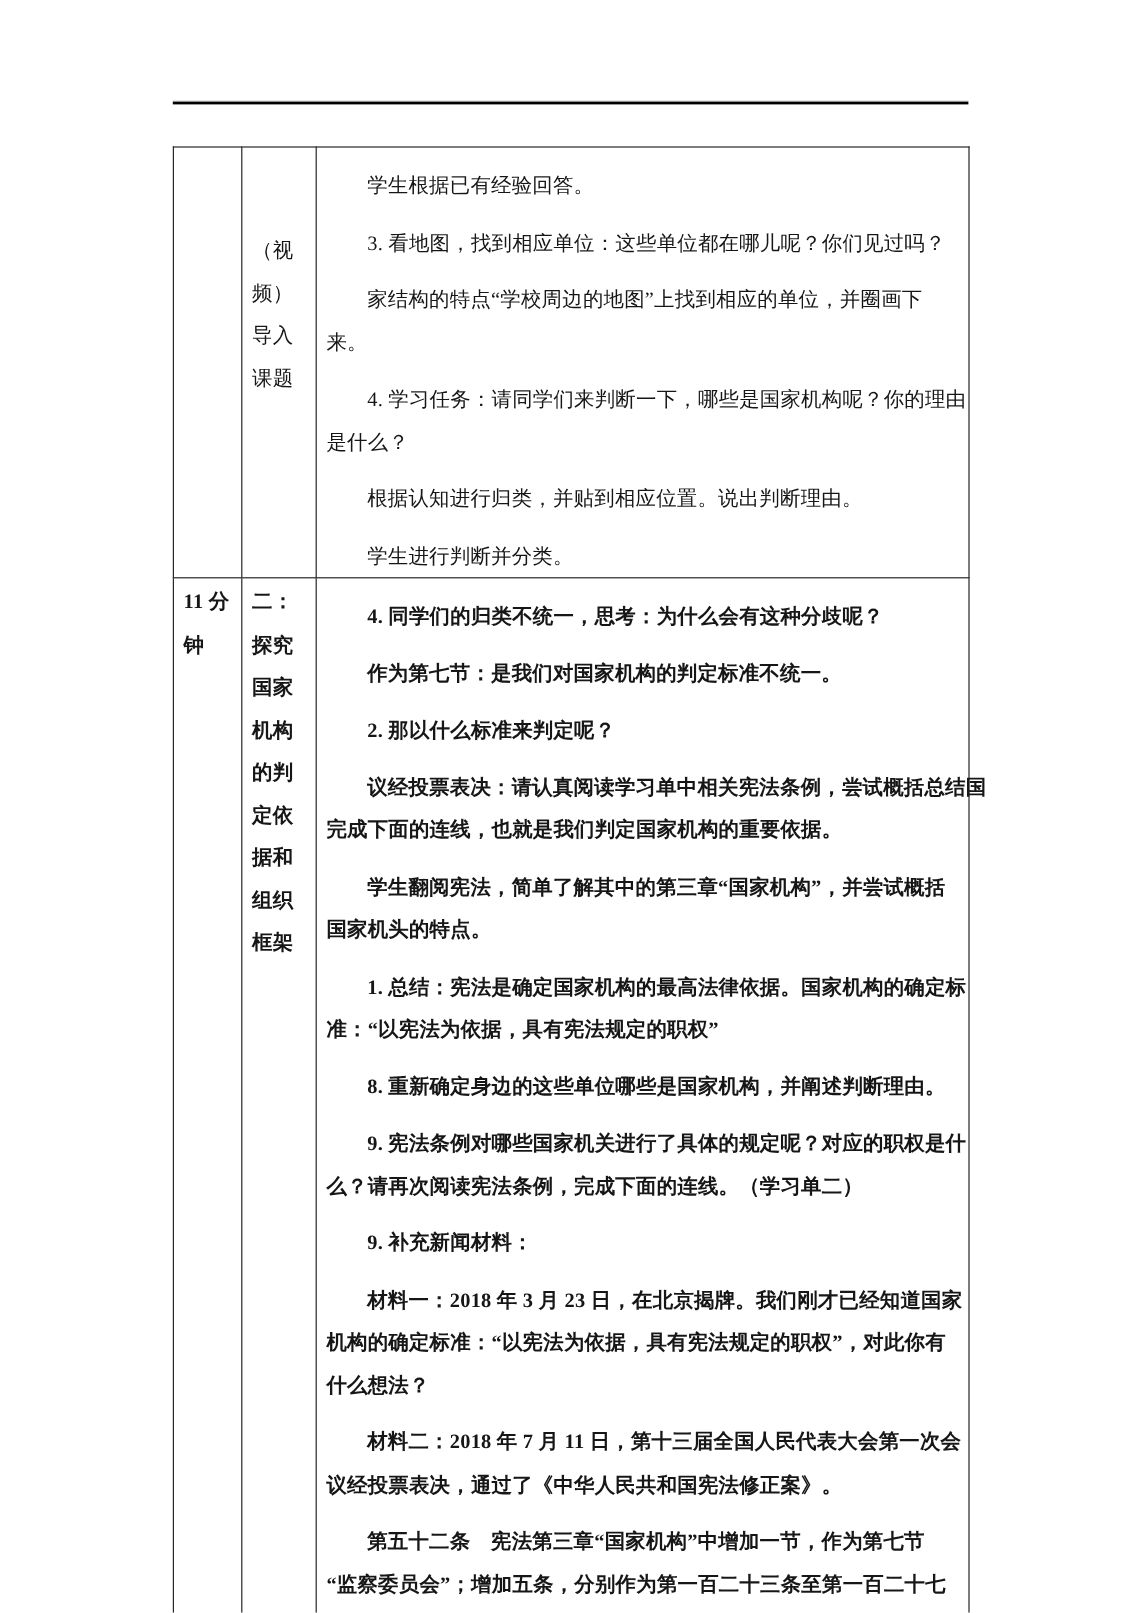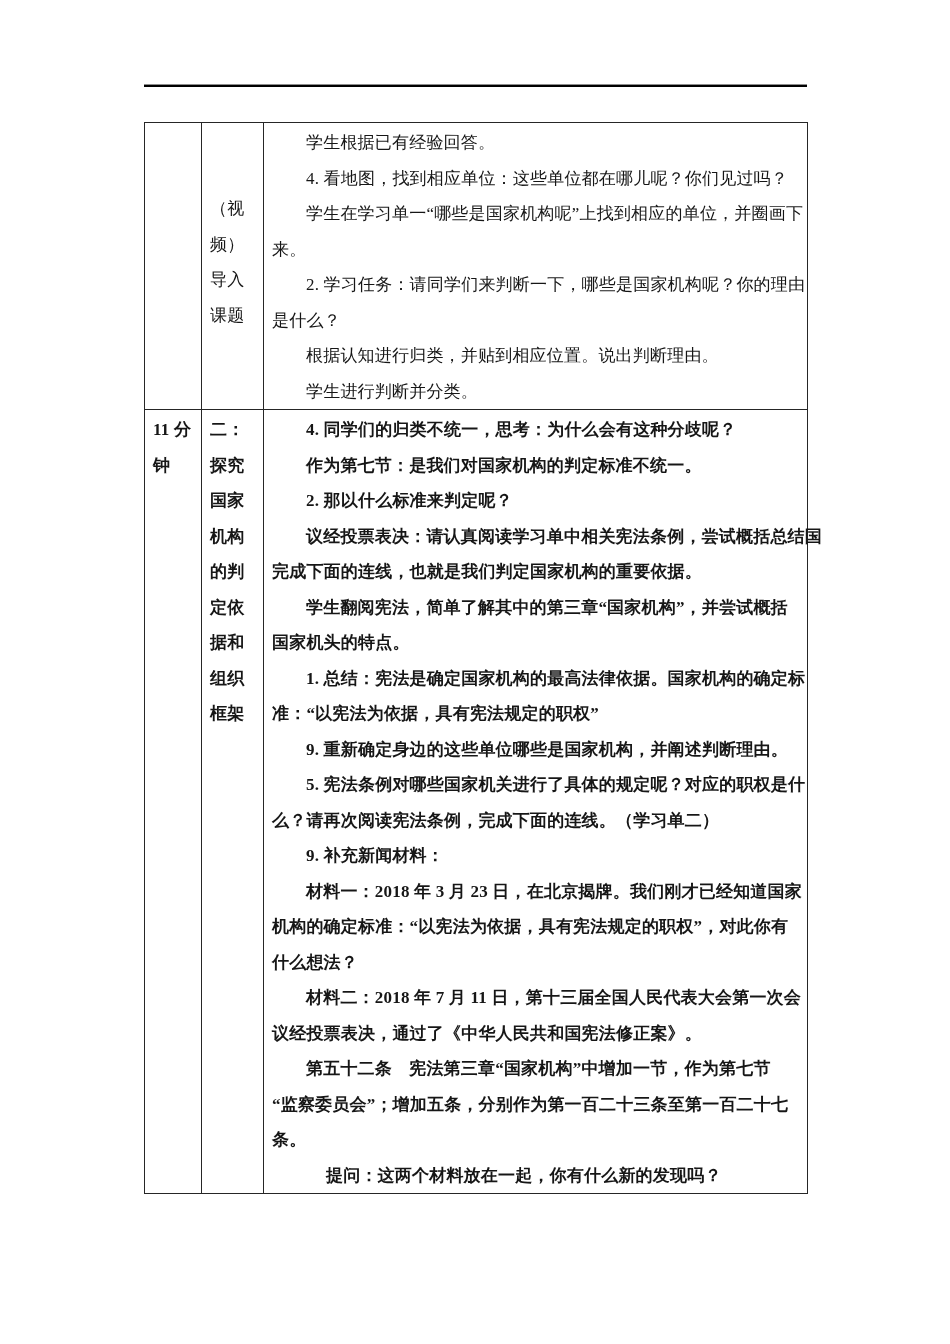--- a/index.html
+++ b/index.html
@@ -42,21 +42,21 @@
   col.col-stage { width: 62px; }
   col.col-content { width: 544px; }
   tr.row-intro   { height: 286px; }
   tr.row-explore { height: 784px; font-weight: bold; }
   .ln {
     font-size: 17px;
     line-height: 35.5px;
     white-space: nowrap;
     letter-spacing: 0.2px;
   }
-  .ind  { padding-left: 34px; }   
+  .ind  { padding-left: 34px; margin-top: 12px; }   
   .ind2 { padding-left: 54px; }   
   td.time-cell { padding-left: 6px; padding-right: 2px; }
   td.stage-cell { padding-left: 9px; padding-right: 2px; }
   td.stage-cell.stage-offset { padding-top: 68px; } 
 </style>
 </head>
 <body>
 
 <div class="page">
 
@@ -73,24 +73,24 @@
         <tr class="row-intro">
       <td class="time-cell"></td>
       <td class="stage-cell stage-offset">
         <div class="ln">（视</div>
         <div class="ln">频）</div>
         <div class="ln">导入</div>
         <div class="ln">课题</div>
       </td>
       <td class="content-cell">
         <div class="ln ind">学生根据已有经验回答。</div>
-        <div class="ln ind">4. 看地图，找到相应单位：这些单位都在哪儿呢？你们见过吗？</div>
-        <div class="ln ind">学生在学习单一“哪些是国家机构呢”上找到相应的单位，并圈画下</div>
+        <div class="ln ind">3. 看地图，找到相应单位：这些单位都在哪儿呢？你们见过吗？</div>
+        <div class="ln ind">家结构的特点“学校周边的地图”上找到相应的单位，并圈画下</div>
         <div class="ln">来。</div>
-        <div class="ln ind">2. 学习任务：请同学们来判断一下，哪些是国家机构呢？你的理由</div>
+        <div class="ln ind">4. 学习任务：请同学们来判断一下，哪些是国家机构呢？你的理由</div>
         <div class="ln">是什么？</div>
         <div class="ln ind">根据认知进行归类，并贴到相应位置。说出判断理由。</div>
         <div class="ln ind">学生进行判断并分类。</div>
       </td>
     </tr>
 
     <tr class="row-explore">
       <td class="time-cell">
         <div class="ln">11 分</div>
         <div class="ln">钟</div>
@@ -109,22 +109,22 @@
       <td class="content-cell">
         <div class="ln ind">4. 同学们的归类不统一，思考：为什么会有这种分歧呢？</div>
         <div class="ln ind">作为第七节：是我们对国家机构的判定标准不统一。</div>
         <div class="ln ind">2. 那以什么标准来判定呢？</div>
         <div class="ln ind">议经投票表决：请认真阅读学习单中相关宪法条例，尝试概括总结国</div>
         <div class="ln">完成下面的连线，也就是我们判定国家机构的重要依据。</div>
         <div class="ln ind">学生翻阅宪法，简单了解其中的第三章“国家机构”，并尝试概括</div>
         <div class="ln">国家机头的特点。</div>
         <div class="ln ind">1. 总结：宪法是确定国家机构的最高法律依据。国家机构的确定标</div>
         <div class="ln">准：“以宪法为依据，具有宪法规定的职权”</div>
-        <div class="ln ind">9. 重新确定身边的这些单位哪些是国家机构，并阐述判断理由。</div>
-        <div class="ln ind">5. 宪法条例对哪些国家机关进行了具体的规定呢？对应的职权是什</div>
+        <div class="ln ind">8. 重新确定身边的这些单位哪些是国家机构，并阐述判断理由。</div>
+        <div class="ln ind">9. 宪法条例对哪些国家机关进行了具体的规定呢？对应的职权是什</div>
         <div class="ln">么？请再次阅读宪法条例，完成下面的连线。（学习单二）</div>
         <div class="ln ind">9. 补充新闻材料：</div>
         <div class="ln ind">材料一：2018 年 3 月 23 日，在北京揭牌。我们刚才已经知道国家</div>
         <div class="ln">机构的确定标准：“以宪法为依据，具有宪法规定的职权”，对此你有</div>
         <div class="ln">什么想法？</div>
         <div class="ln ind">材料二：2018 年 7 月 11 日，第十三届全国人民代表大会第一次会</div>
         <div class="ln">议经投票表决，通过了《中华人民共和国宪法修正案》。</div>
         <div class="ln ind">第五十二条　宪法第三章“国家机构”中增加一节，作为第七节</div>
         <div class="ln">“监察委员会”；增加五条，分别作为第一百二十三条至第一百二十七</div>
         <div class="ln">条。</div>

